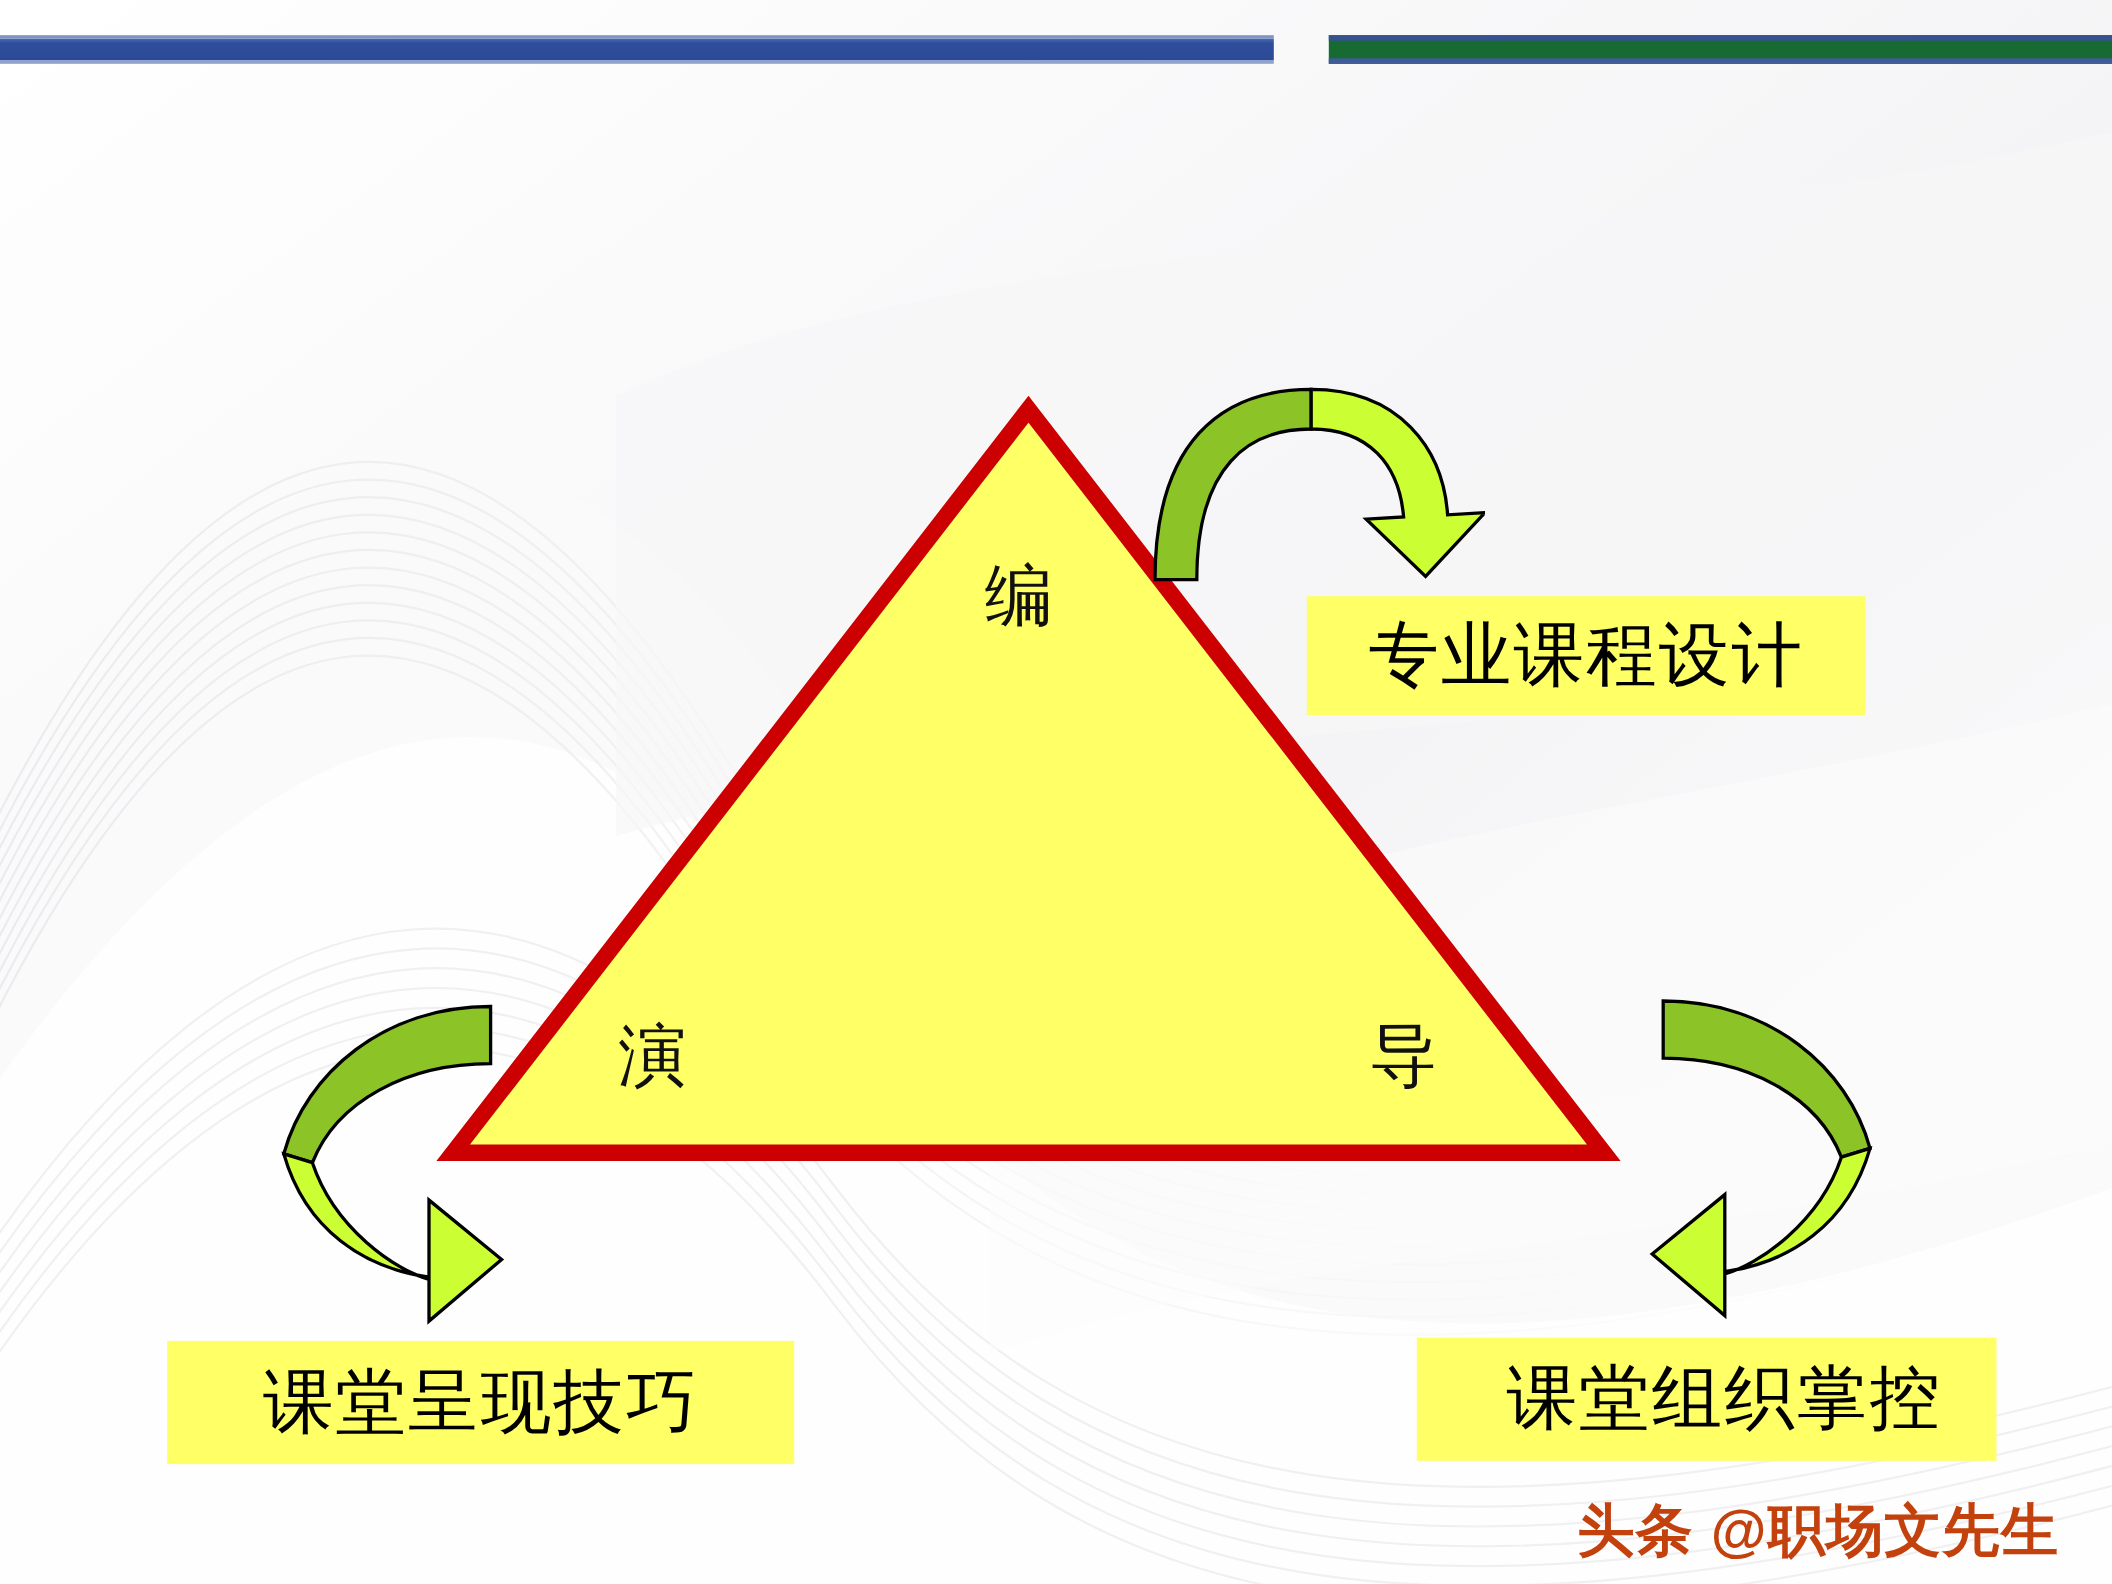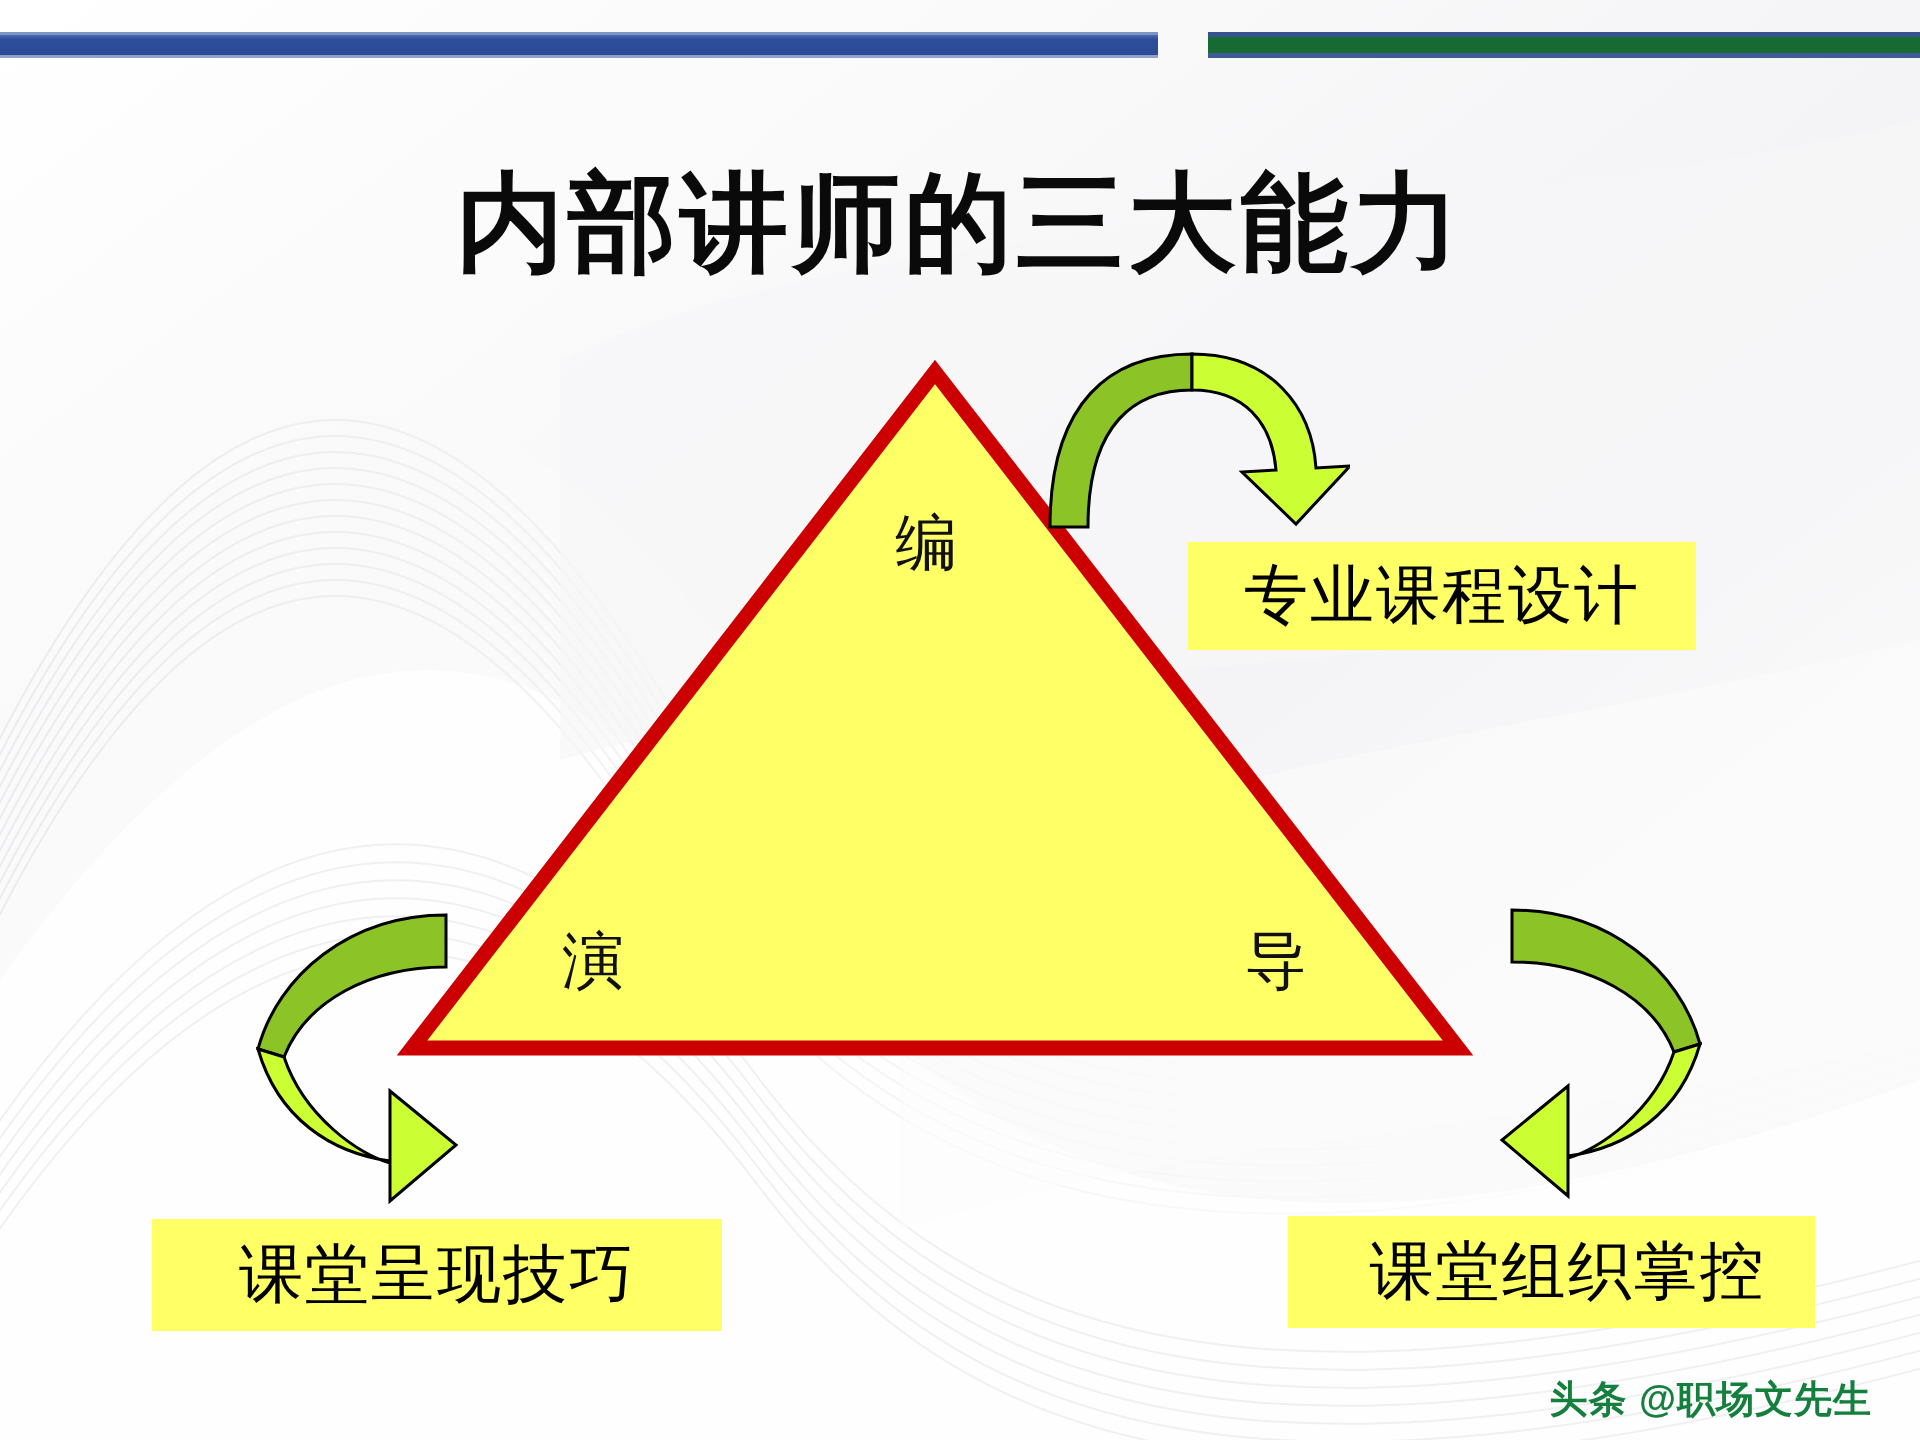--- a/index.html
+++ b/index.html
@@ -112,23 +112,23 @@
   #arrow-left  { left: 250px;  top: 905px;  width: 230px; height: 305px; }
   #arrow-right { left: 1478px; top: 900px;  width: 230px; height: 305px; }
 
   
   #watermark {
     position: absolute;
     right: 48px;
     bottom: 22px;
     font-family: "Liberation Sans", "DejaVu Sans", sans-serif;
     font-weight: bold;
-    font-size: 38px;
+    font-size: 52px;
     line-height: 1;
-    color: #15803d;
+    color: #c2410c;
     white-space: nowrap;
     letter-spacing: 1px;
   }
 </style>
 </head>
 <body>
 
 <div id="slide">
 
   <svg id="bg-art" viewBox="0 0 1920 1440" preserveAspectRatio="none" aria-hidden="true">
@@ -170,21 +170,20 @@
       <path d="M-40,1270 C240,830 520,850 760,1170 C980,1460 1300,1520 1960,1340"></path>
       <path d="M-40,1288 C240,848 520,868 760,1188 C980,1478 1300,1538 1960,1358"></path>
     </g>
     <path d="M560,360 C900,200 1400,240 1920,120 L1920,560 C1400,700 980,640 560,760 Z" fill="#f6f6f8" opacity="0.7"></path>
     <path d="M900,900 C1180,760 1500,740 1920,640 L1920,1040 C1500,1140 1200,1130 900,1230 Z" fill="#fbfbfc" opacity="0.6"></path>
   </svg>
 
   <div class="topbar" id="topbar-blue"></div>
   <div class="topbar" id="topbar-green"></div>
 
-  <h1 id="page-title">内部讲师的三大能力</h1>
 
   <div id="triangle-wrap">
     <svg id="triangle-svg" width="1110" height="720" viewBox="0 0 1110 720" aria-hidden="true">
       <polygon points="555,12 1078,688 32,688" fill="#ffff66" stroke="#cc0000" stroke-width="15" stroke-linejoin="miter"></polygon>
     </svg>
   </div>
 
   <span class="tri-label" id="tri-label-top">编</span>
   <span class="tri-label" id="tri-label-left">演</span>
   <span class="tri-label" id="tri-label-right">导</span>

